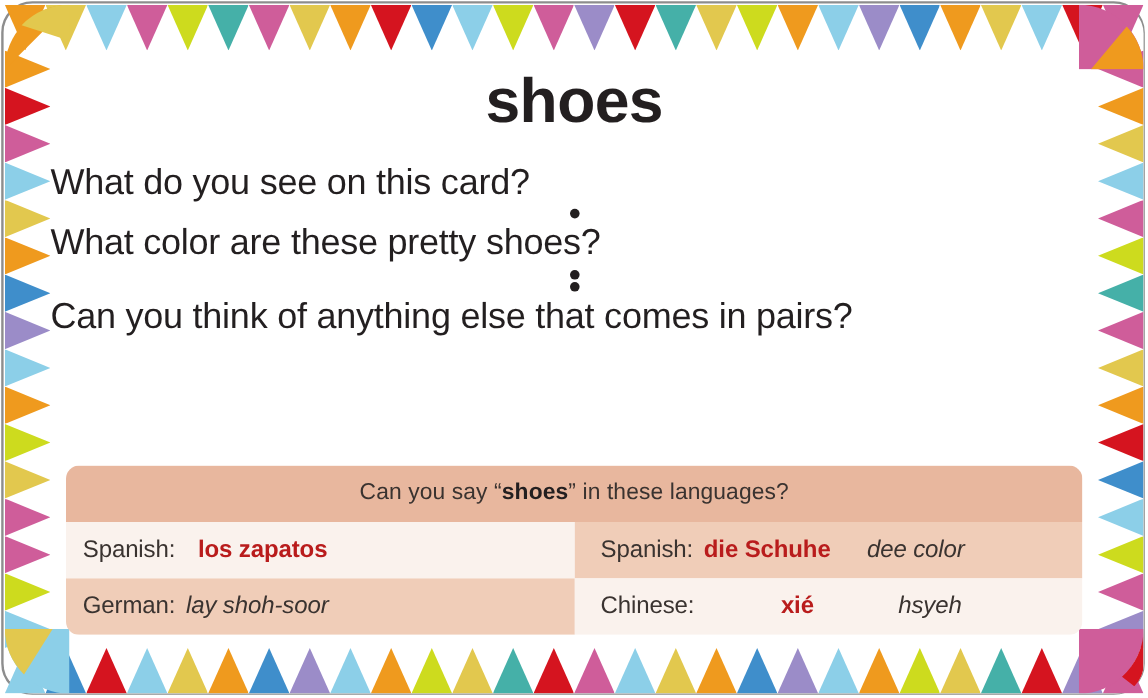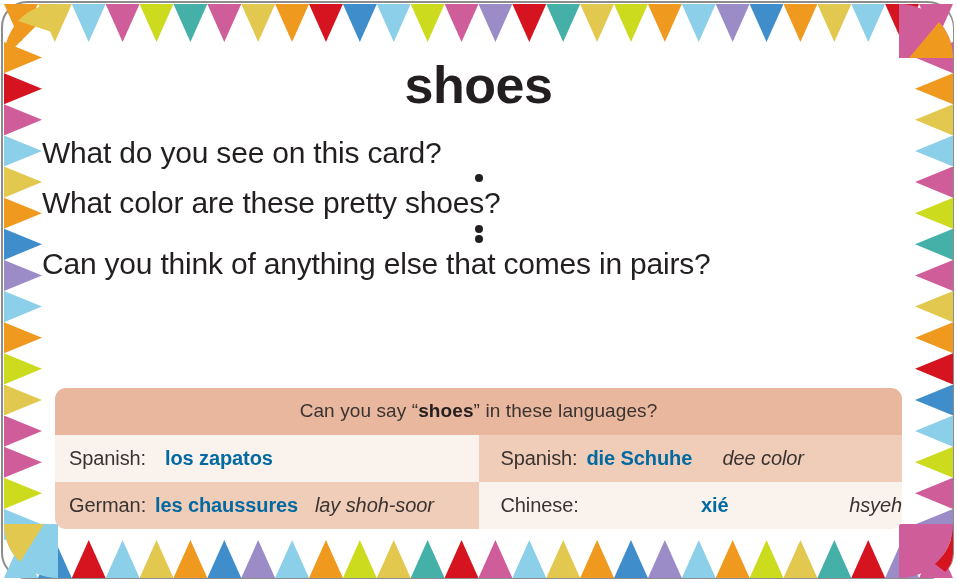--- a/index.html
+++ b/index.html
@@ -141,34 +141,34 @@
     height: 47px;
     padding-left: 14px;
     font-size: 20px;
     color: #3a3330;
     letter-spacing: -0.1px;
   }
   .lang-cell.cream { background: #faf2ed; }
   .lang-cell.peach { background: #f0cdb8; }
 
   .lbl   { min-width: 84px; }
-  .word  { font-weight: bold; color: #0369a1; }
+  .word  { font-weight: bold; color: #b91c1c; }
   .phon  { font-style: italic; color: #3a3330; }
 
   .cell-sp .lbl  { min-width: 96px; }
   .cell-sp .word { min-width: 132px; }
   .cell-fr .lbl  { min-width: 86px; }
   .cell-fr .word { min-width: 160px; }
   .cell-de .lbl  { min-width: 86px; }
   .cell-de .word { min-width: 136px; }
   .cell-zh .lbl  { min-width: 96px; }
   .cell-zh .word { min-width: 136px; text-align: center; }
   .cell-zh .phon { margin-left: 16px; }
   .cell-de { padding-left: 22px; }
-  .cell-zh { padding-left: 22px; justify-content: space-between; }
+  .cell-zh { padding-left: 22px; }
 </style>
 </head>
 <body>
 
 <div id="card">
 
   <div class="frame-outline"></div>
   <div class="frame-inner-mask"></div>
 
   <div class="tri-row top">
@@ -317,21 +317,20 @@
         </div>
 
         <div class="lang-cell peach cell-de">
           <span class="lbl">Spanish:</span>
           <span class="word">die Schuhe</span>
           <span class="phon">dee color</span>
         </div>
 
         <div class="lang-cell peach cell-fr">
           <span class="lbl">German:</span>
-          <span class="word">les chaussures</span>
           <span class="phon">lay shoh-soor</span>
         </div>
 
         <div class="lang-cell cream cell-zh">
           <span class="lbl">Chinese:</span>
           <span class="word">xié</span>
           <span class="phon">hsyeh</span>
         </div>
 
       </div>

